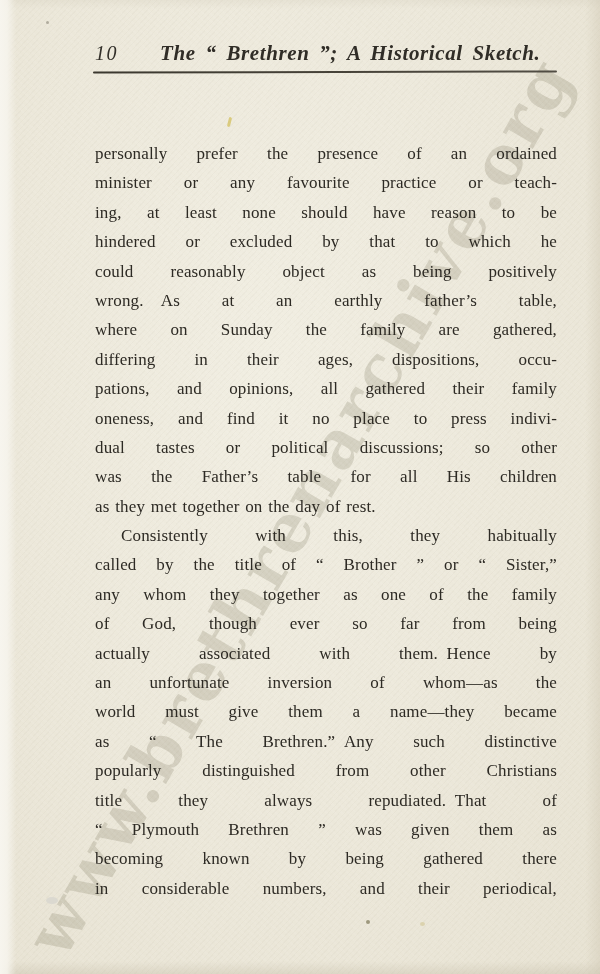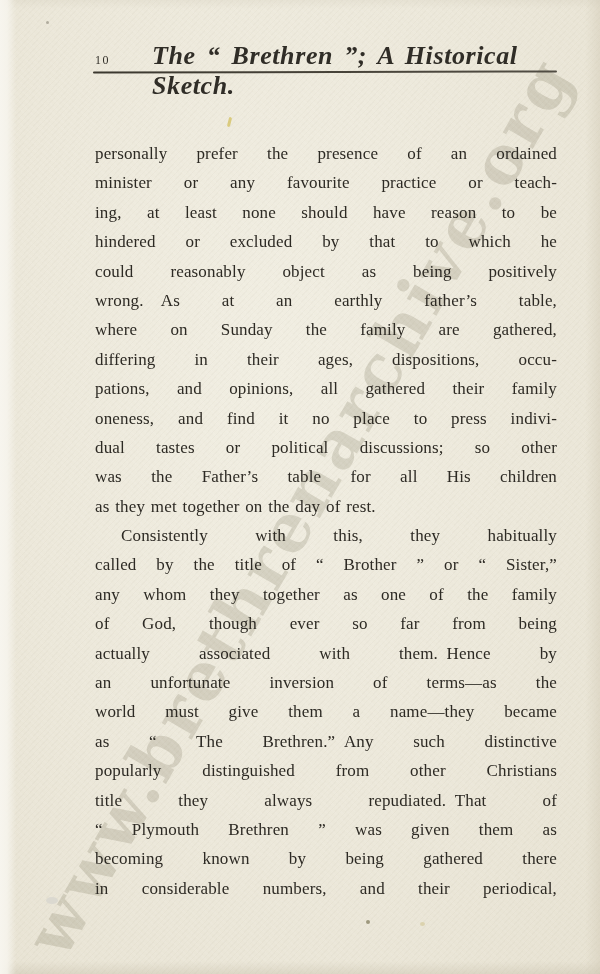--- a/index.html
+++ b/index.html
@@ -36,26 +36,26 @@
     font-weight: 700; font-size: 66px; letter-spacing: 4px;
     color: rgba(128, 121, 102, 0.22);
     white-space: nowrap; pointer-events: none;
     mix-blend-mode: multiply;
   }
   .running-header {
     position: absolute; left: 95px; top: 41px; width: 462px;
     display: flex; align-items: baseline;
   }
   .page-number {
-    font-size: 12px; letter-spacing: 1.5px; color: #33302a;
+    font-size: 20px; letter-spacing: 1.5px; color: #33302a; font-style: italic;
   }
   .header-title {
     margin-left: 42px;
     font-style: italic; font-weight: 700;
-    font-size: 26px; letter-spacing: 0.6px; word-spacing: 4px;
+    font-size: 21px; letter-spacing: 0.6px; word-spacing: 4px;
     color: #302d27;
   }
   .header-rule {
     position: absolute; left: 93px; top: 71px; width: 464px; height: 2px;
     background: linear-gradient(90deg, #3b382f 0%, #474339 55%, #514d44 100%);
     border-radius: 1px;
     transform: rotate(-0.12deg);
   }
   .body-text {
     position: absolute; left: 95px; top: 95px; width: 462px;
@@ -116,21 +116,21 @@
       <div class="line">dual tastes or political discussions; so other</div>
       <div class="line">was the Father’s table for all His children</div>
       <div class="line no-justify">as they met together on the day of rest.</div>
     </div>
     <div>
       <div class="line indent">Consistently with this, they habitually</div>
       <div class="line">called by the title of “ Brother ” or “ Sister,”</div>
       <div class="line">any whom they together as one of the family</div>
       <div class="line">of God, though ever so far from being</div>
       <div class="line">actually associated with them. Hence by</div>
-      <div class="line">an unfortunate inversion of terms—as the</div>
+      <div class="line">an unfortunate inversion of whom—as the</div>
       <div class="line">world must give them a name—they became</div>
       <div class="line">as “ The Brethren.” Any such distinctive</div>
       <div class="line">popularly distinguished from other Christians</div>
       <div class="line">title they always repudiated. That of</div>
       <div class="line">“ Plymouth Brethren ” was given them as</div>
       <div class="line">becoming known by being gathered there</div>
       <div class="line">in considerable numbers, and their periodical,</div>
     </div>
   </div>
 

